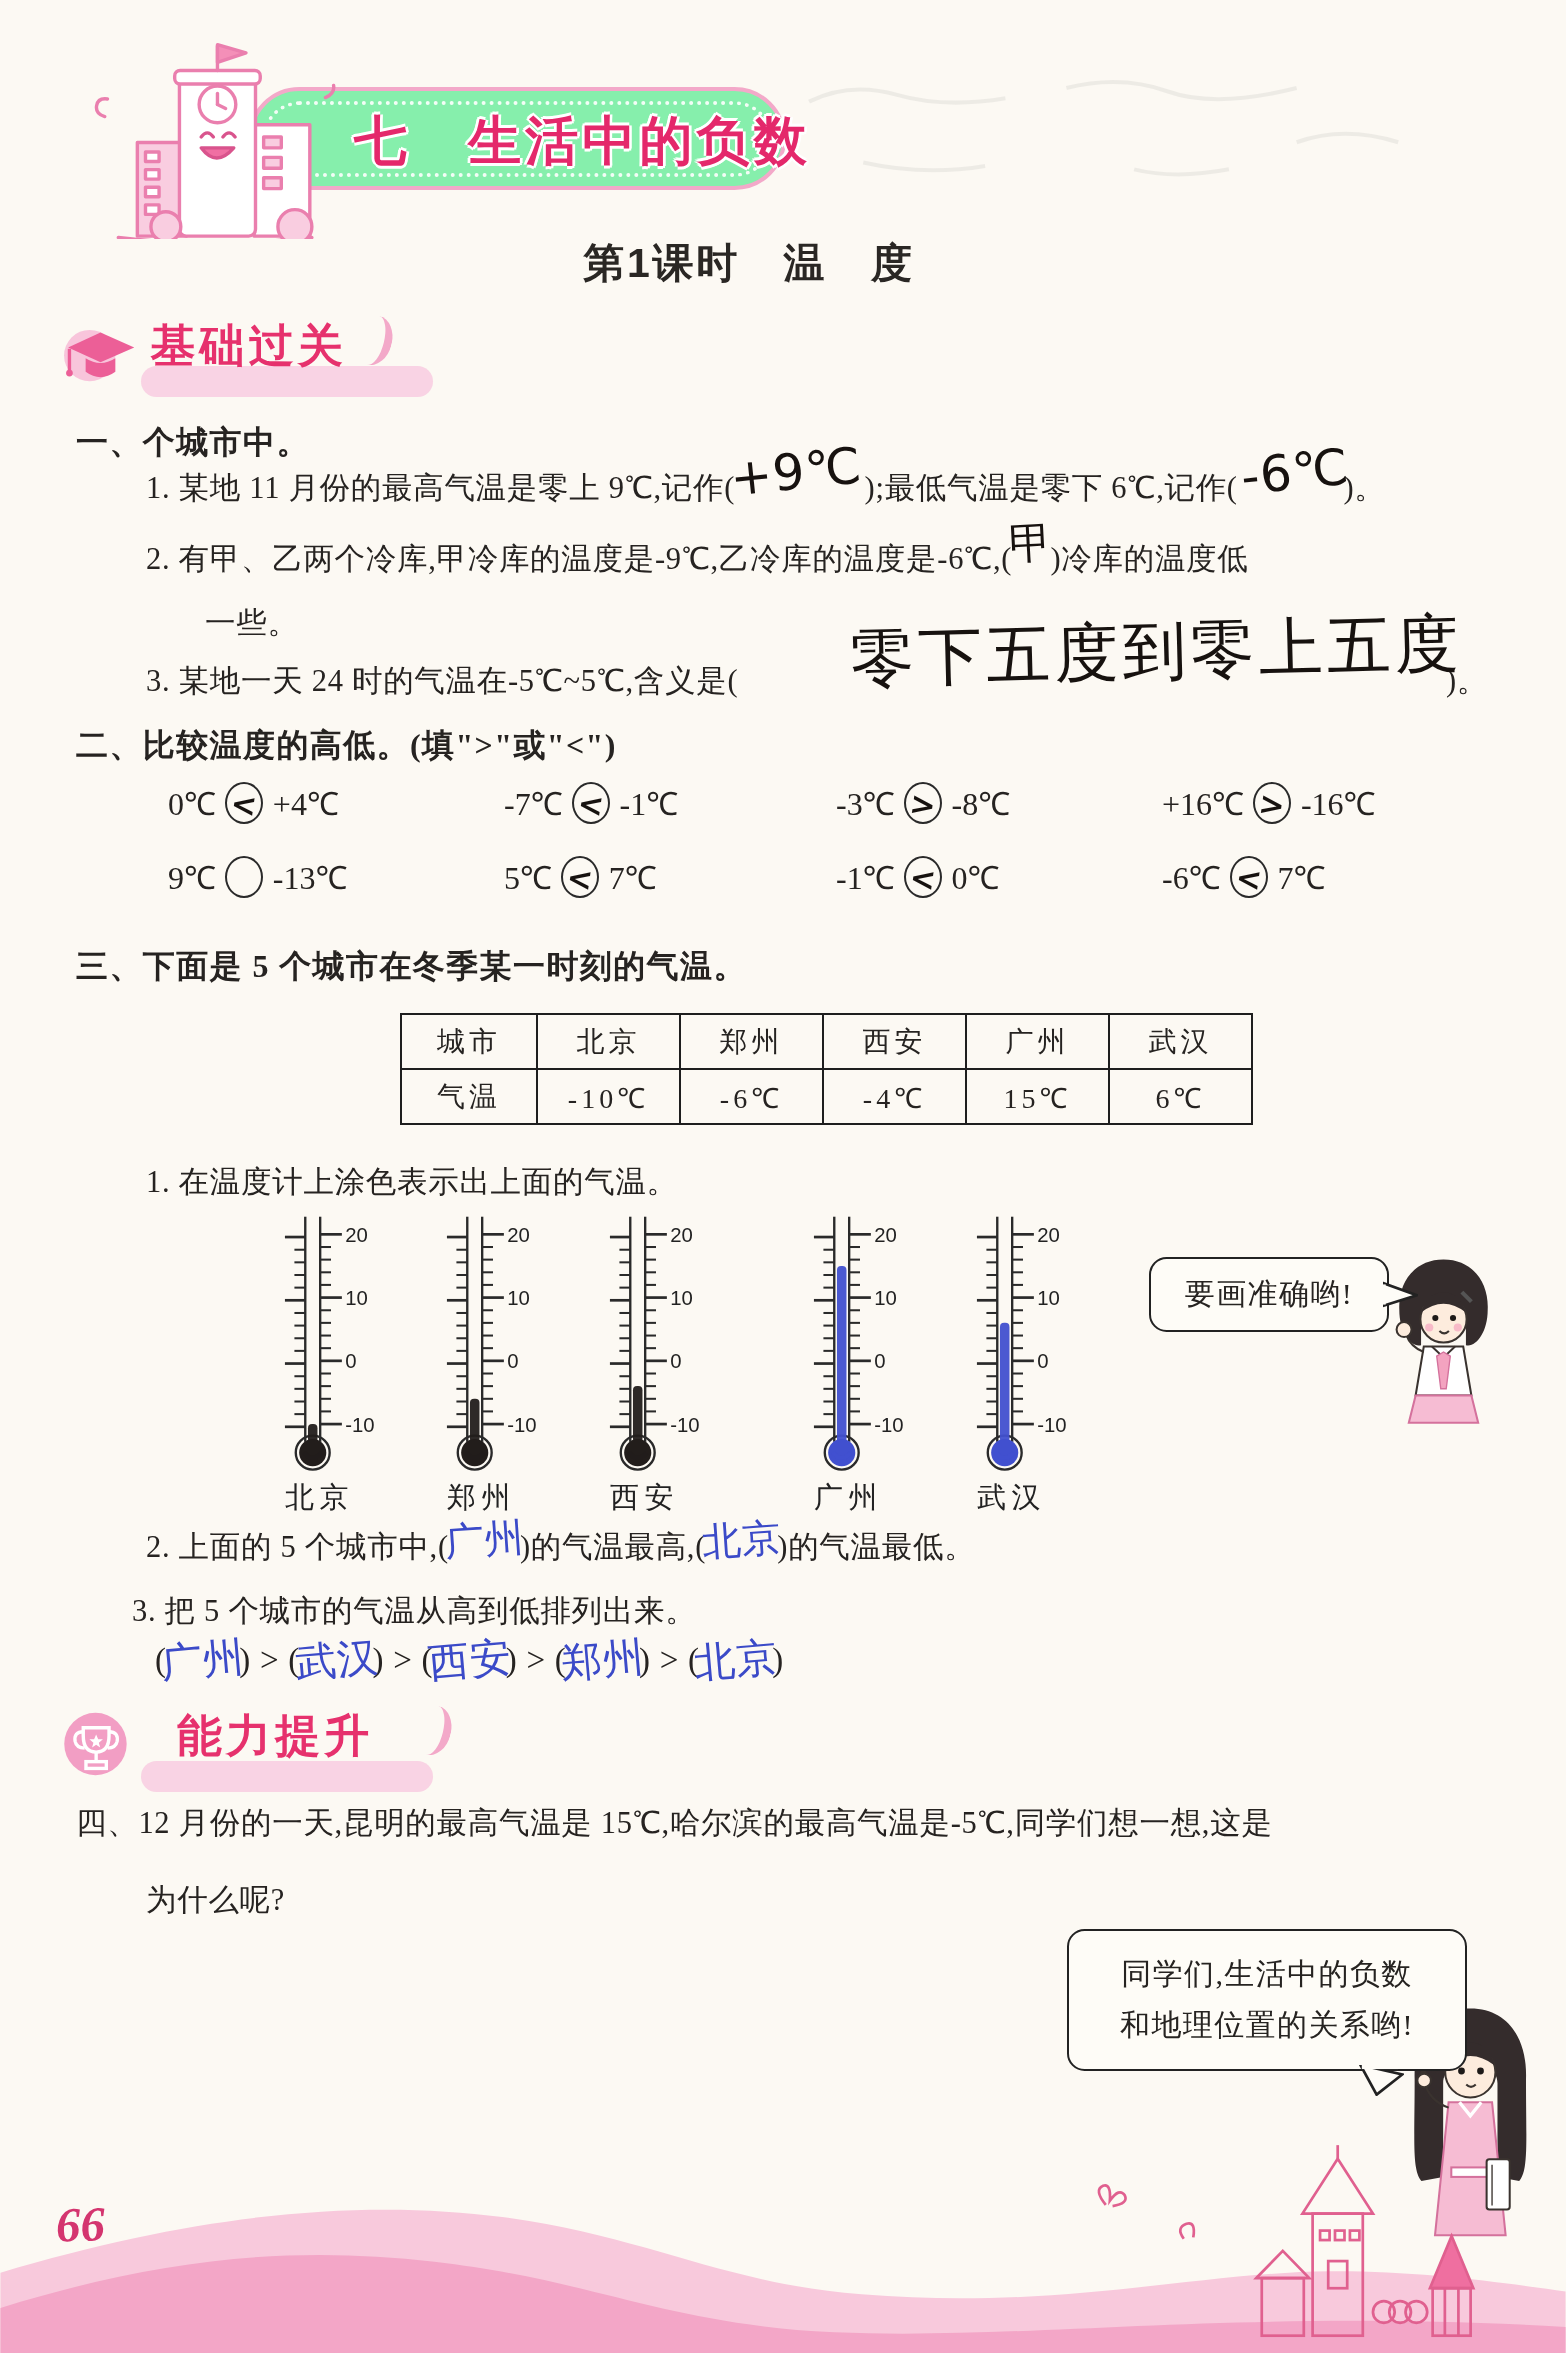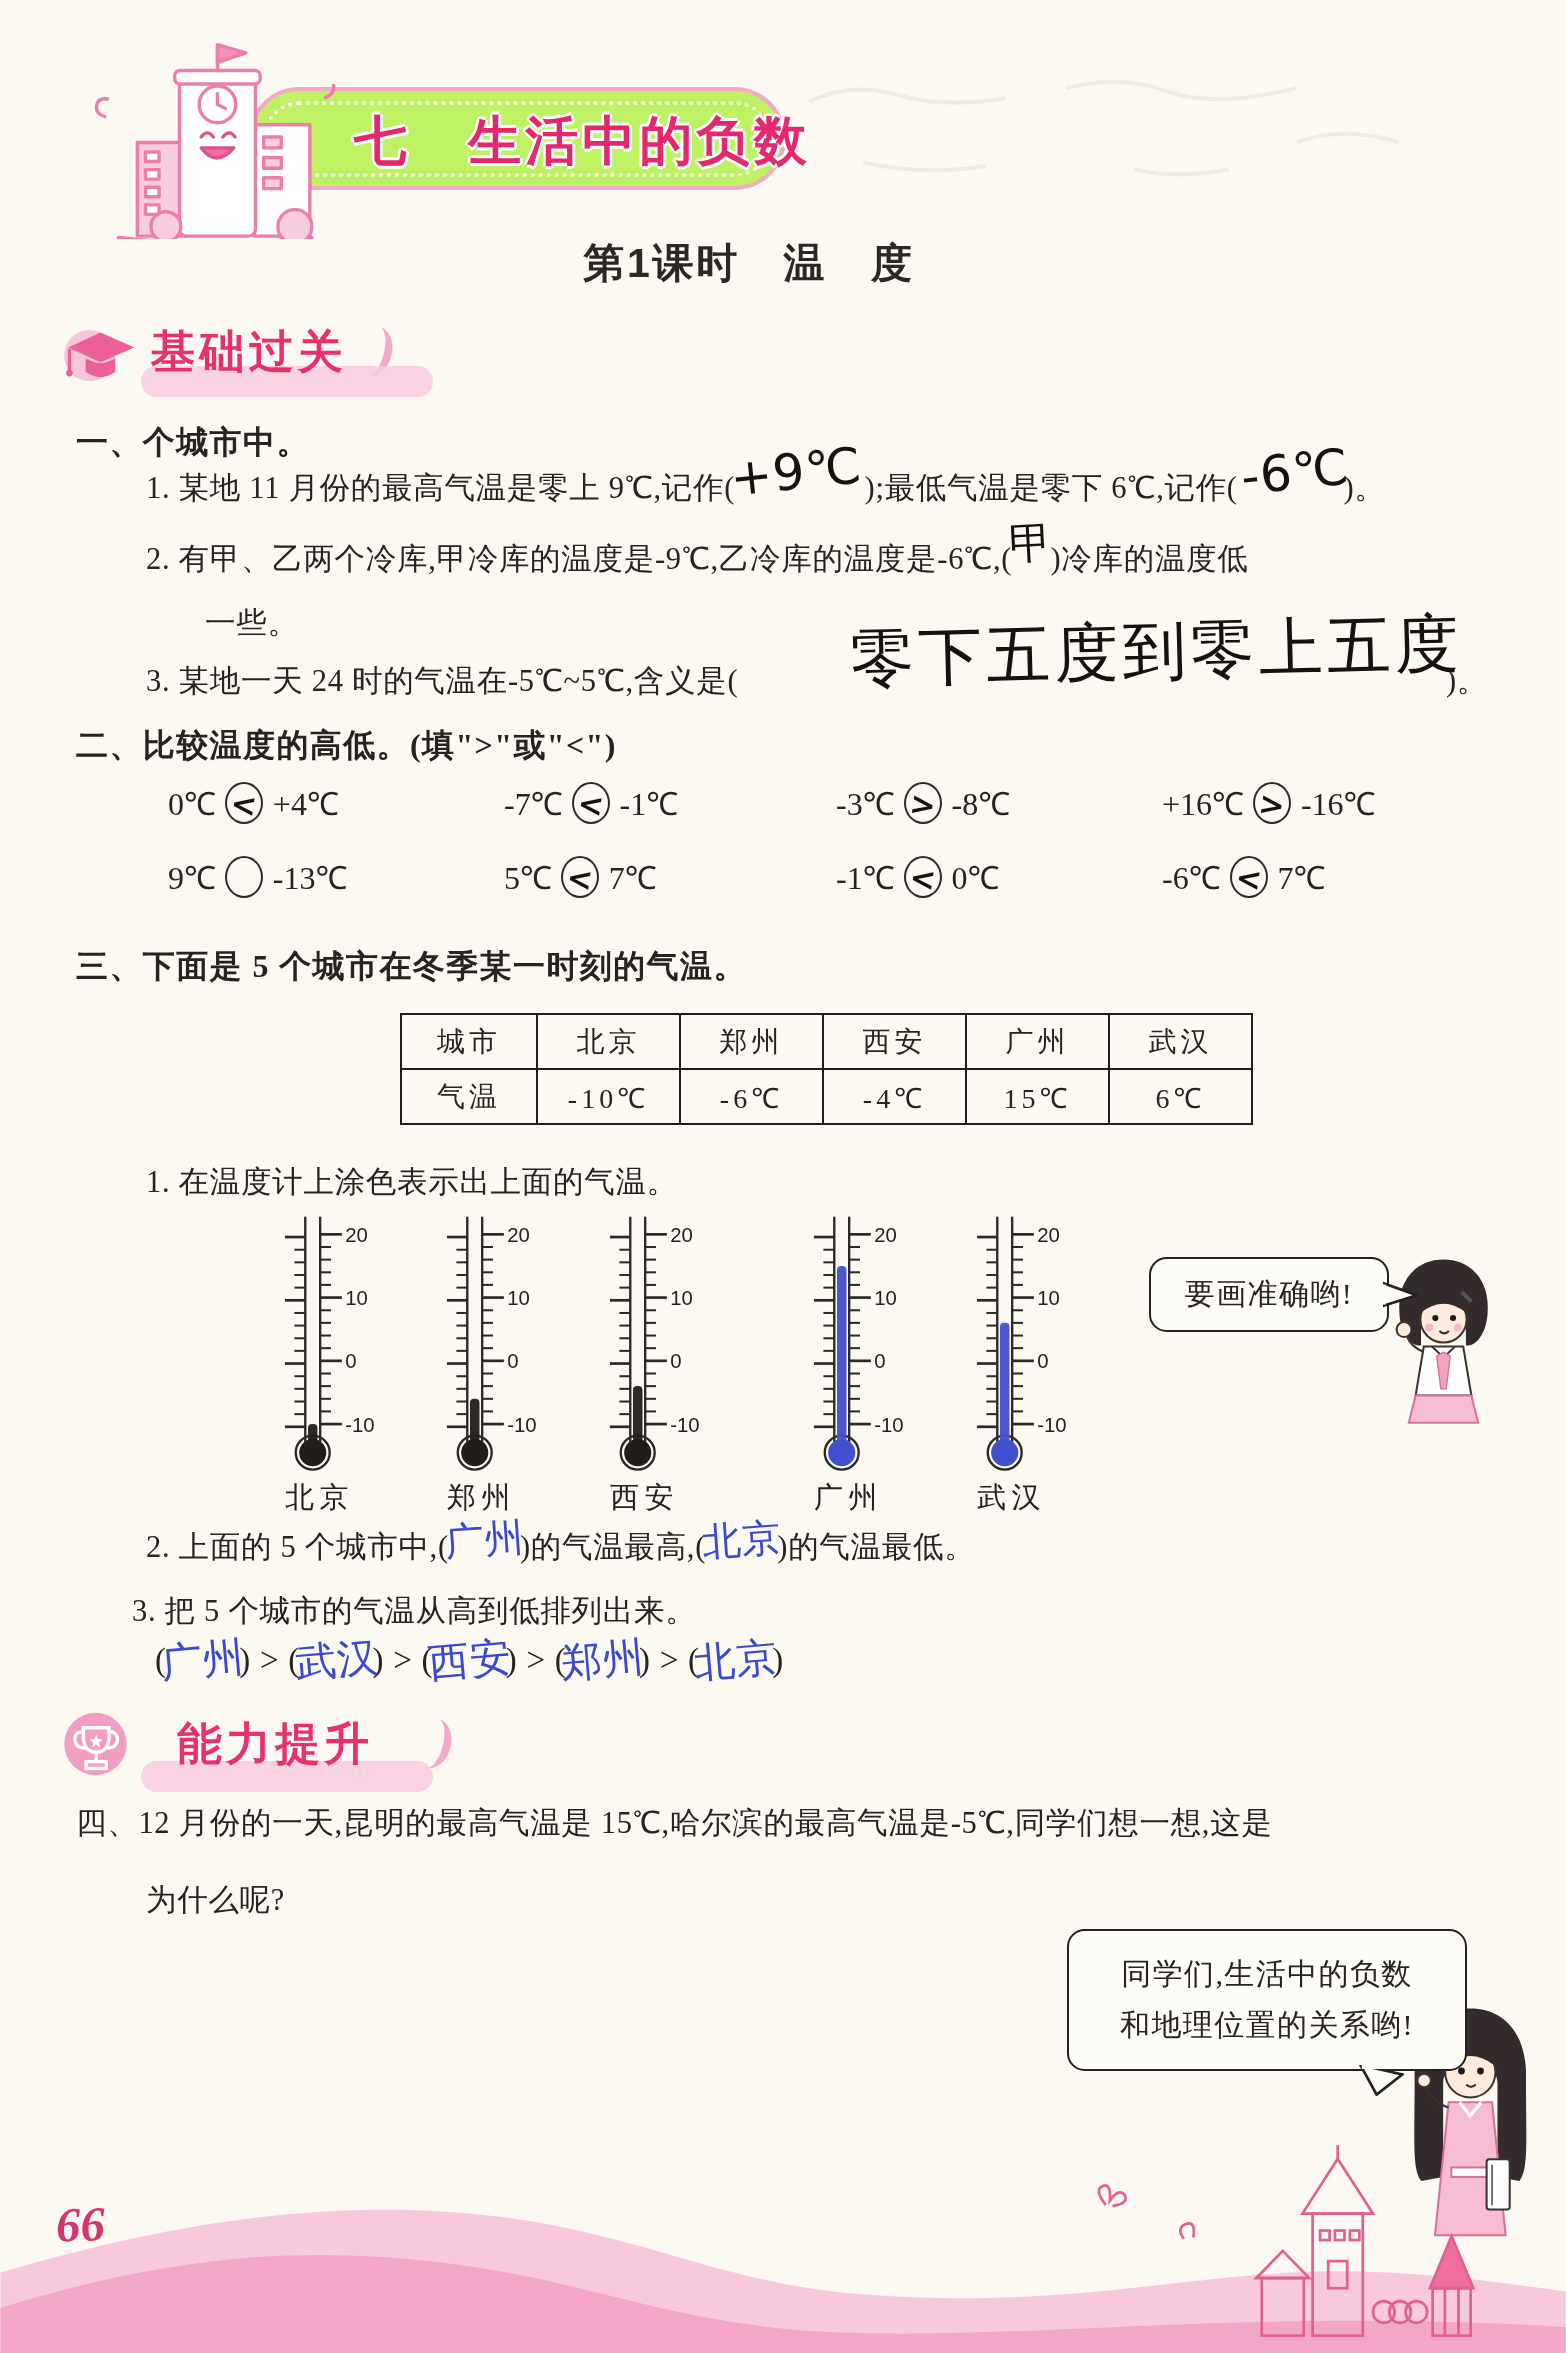--- a/index.html
+++ b/index.html
@@ -1,30 +1,30 @@
 <!DOCTYPE html>
 <html style="font-size:11px"><head>
 <meta charset="utf-8">
 <style>
   html,body{margin:0;padding:0;background:#d9d4cc;}
   .page{position:relative;width:1566px;height:2354px;background:#fcf9f3;overflow:hidden;
         font-family:"Liberation Serif",serif;color:#262321;}
   .abs{position:absolute;}
   
-  .banner{position:absolute;left:248px;top:87px;width:538px;height:103px;background:#bef264;
+  .banner{position:absolute;left:248px;top:87px;width:538px;height:103px;background:#86efac;
           border-radius:54px;border:4.1px solid #f3a9c9;box-sizing:border-box;}
   .banner .dots{position:absolute;inset:9.5px;border:4.1px dotted #ffffff;border-radius:43px;opacity:.9;}
   .banner .unit-text{position:absolute;left:102px;top:15px;font-family:"Liberation Sans",sans-serif;
           font-weight:700;font-size:53px;letter-spacing:4.1px;color:#e4286b;white-space:nowrap;
           text-shadow:-2.7px 0 0 #fff,2.7px 0 0 #fff,0 -2.7px 0 #fff,0 2.7px 0 #fff,-2px -2px 0 #fff,2px 2px 0 #fff;}
   
   .title{position:absolute;left:0;top:236px;width:1566px;text-align:center;transform:translateX(-34px);
          font-family:"Liberation Sans",sans-serif;font-weight:700;font-size:41px;letter-spacing:2.7px;color:#2a2724;}
   
-  .badge{position:absolute;display:flex;align-items:center;gap:9.5px;}
+  .badge{position:absolute;display:flex;gap:9.5px;}
   .badge .blabel{font-family:"Liberation Sans",sans-serif;font-weight:700;font-size:45px;color:#e6316d;
          letter-spacing:4.1px;position:relative;z-index:2;}
   .badge .swash{position:absolute;left:81px;bottom:-9.5px;width:292px;height:31px;background:#f8cde0;
          border-radius:16.3px;z-index:1;opacity:.85;}
   .badge .flick{width:23px;height:50px;border-right:8.1px solid #f3a9c9;border-radius:0 60% 60% 0/0 50% 50% 0;
          transform:rotate(14deg);margin-left:4.1px;}
   
   .h-sec{position:absolute;font-weight:700;font-size:32px;letter-spacing:1.4px;white-space:nowrap;}
   .pline{position:absolute;font-size:30.5px;letter-spacing:0.7px;white-space:nowrap;}
   .q3flex{display:flex;width:1342px;}

